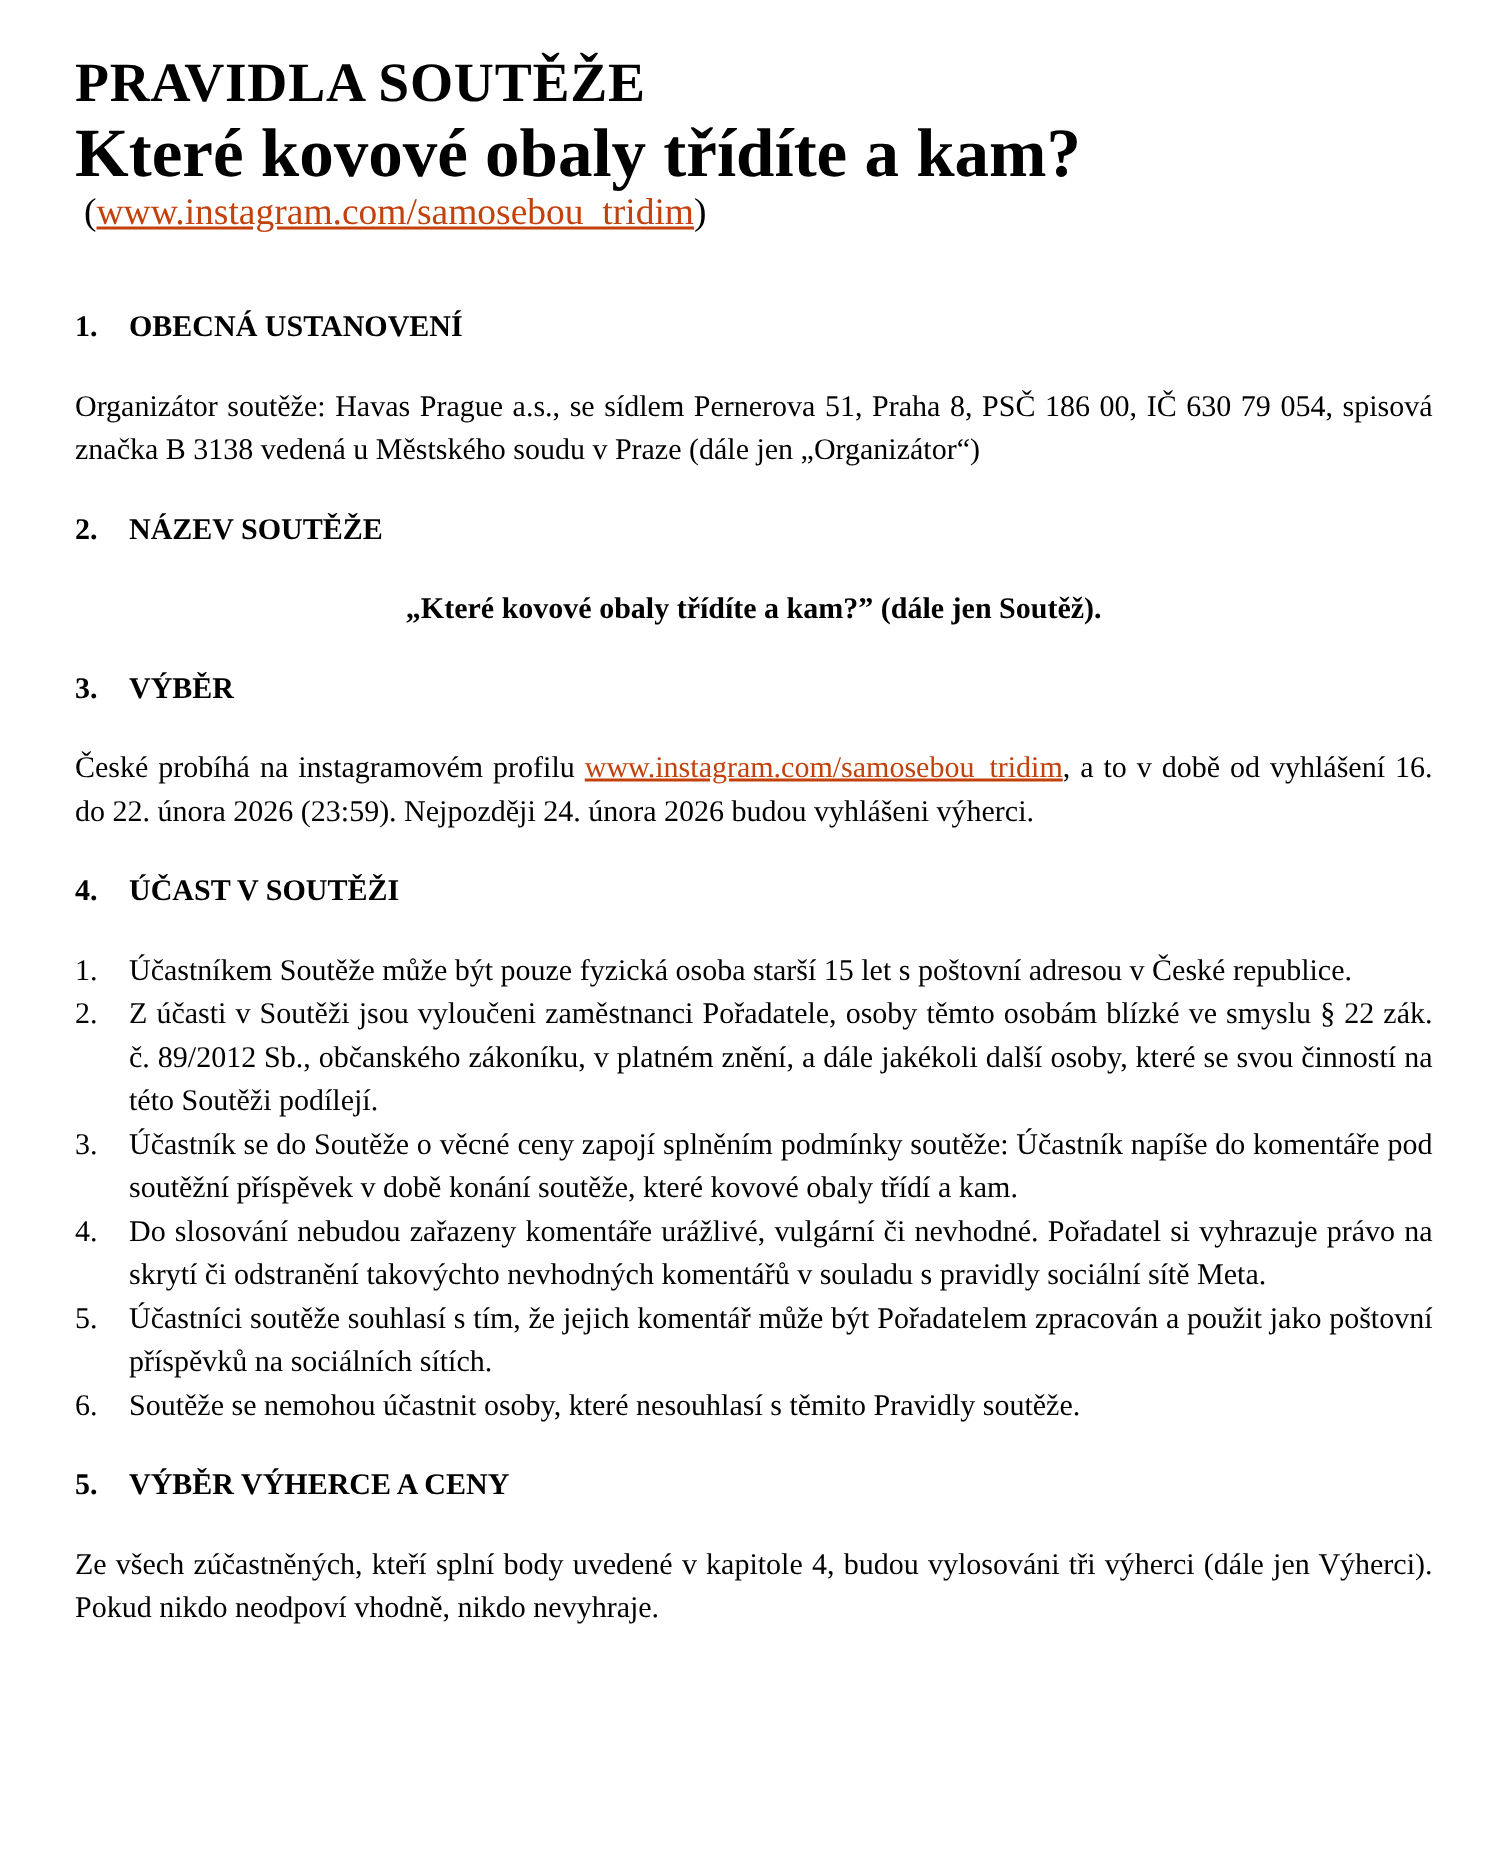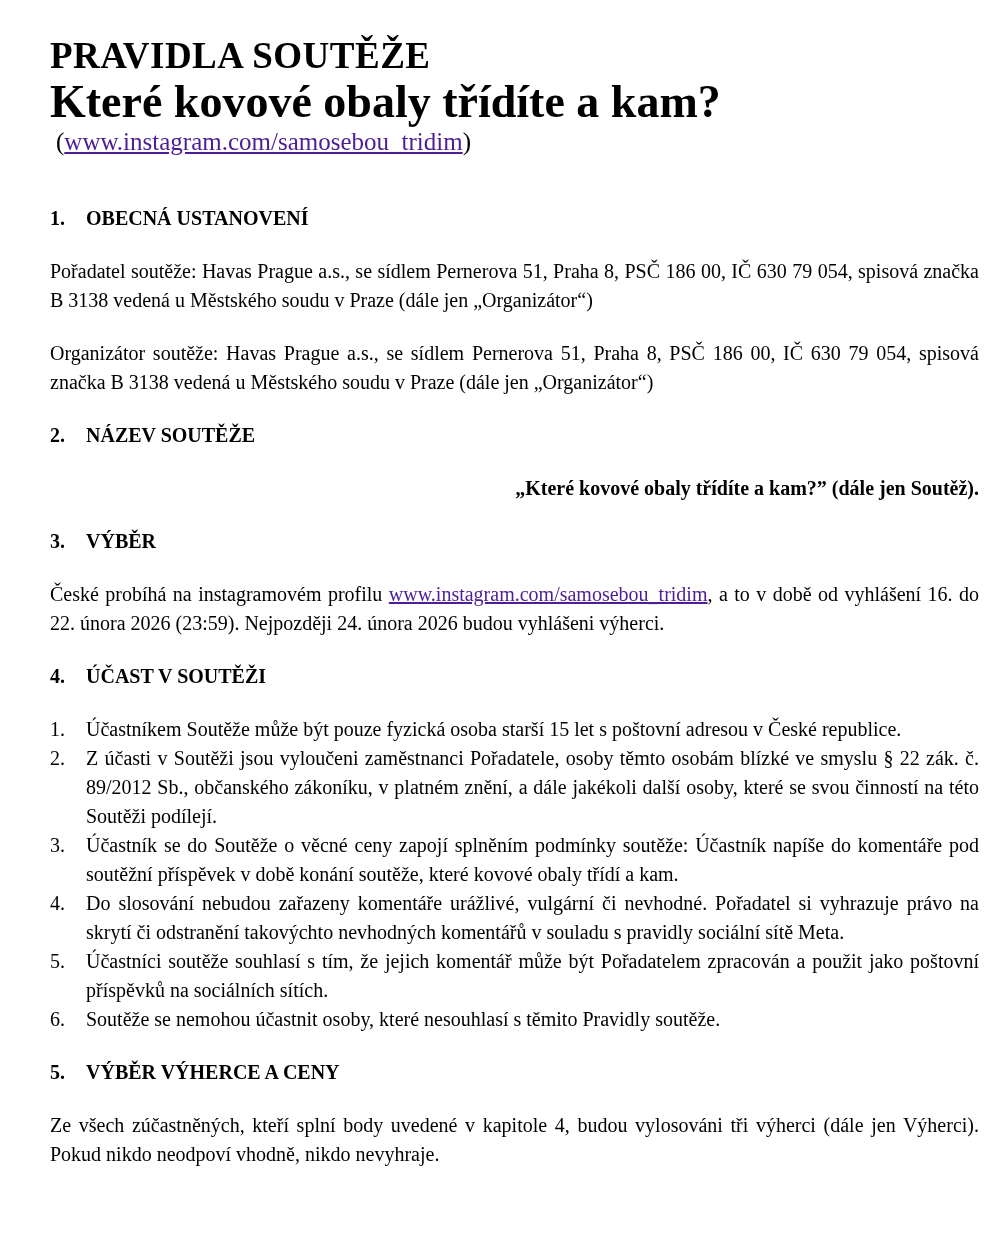--- a/index.html
+++ b/index.html
@@ -11,21 +11,21 @@
     width: 1004px;
     height: 1248px;
     overflow: hidden;
     color: #000000;
     font-family: "Liberation Serif", "DejaVu Serif", serif;
   }
   .page {
     box-sizing: border-box;
     width: 1004px;
     height: 1248px;
-    padding: 26px 25px 0 50px;
+    padding: 26px 49px 0 50px;
     background: #ffffff;
   }
   .doc-title {
     margin: 6px 0 0 0;
     font-size: 37px;
     font-weight: bold;
     line-height: 48px;
     letter-spacing: 0.5px;
   }
   .doc-subtitle {
@@ -36,21 +36,21 @@
   }
   .link-line {
     margin: 2px 0 0 6px;
     font-size: 25px;
     line-height: 32px;
   }
   .paren {
     color: #000000;
   }
   a.doc-link {
-    color: #4c1d95;
+    color: #c2410c;
     text-decoration: underline;
     cursor: pointer;
   }
   .sec-heading {
     display: flex;
     margin: 24px 0 0 0;
     font-size: 20px;
     font-weight: bold;
     line-height: 29px;
   }
@@ -65,21 +65,21 @@
     flex: 1;
   }
   p.para {
     margin: 24px 0 0 0;
     font-size: 20px;
     line-height: 29px;
     text-align: justify;
   }
   p.para.bold {
     font-weight: bold;
-    text-align: right;
+    text-align: center;
   }
   .olist {
     margin: 24px 0 0 0;
     font-size: 20px;
     line-height: 29px;
   }
   .oitem {
     display: flex;
   }
   .o-num {
@@ -97,21 +97,20 @@
 <div class="page">
 
   <h1 class="doc-title">PRAVIDLA SOUTĚŽE</h1>
   <h2 class="doc-subtitle">Které kovové obaly třídíte a kam?</h2>
   <div class="link-line"><span class="paren">(</span><a class="doc-link">www.instagram.com/samosebou_tridim</a><span class="paren">)</span></div>
 
   <div class="sec-heading first">
     <span class="h-num">1.</span>
     <span class="h-text">OBECNÁ USTANOVENÍ</span>
   </div>
-  <p class="para">Pořadatel soutěže: Havas Prague a.s., se sídlem Pernerova 51, Praha 8, PSČ 186 00, IČ 630 79 054, spisová značka B 3138 vedená u Městského soudu v Praze (dále jen „Organizátor“)</p>
   <p class="para">Organizátor soutěže: Havas Prague a.s., se sídlem Pernerova 51, Praha 8, PSČ 186 00, IČ 630 79 054, spisová značka B 3138 vedená u Městského soudu v Praze (dále jen „Organizátor“)</p>
 
   <div class="sec-heading">
     <span class="h-num">2.</span>
     <span class="h-text">NÁZEV SOUTĚŽE</span>
   </div>
   <p class="para bold">„Které kovové obaly třídíte a kam?” (dále jen Soutěž).</p>
 
   <div class="sec-heading">
     <span class="h-num">3.</span>

